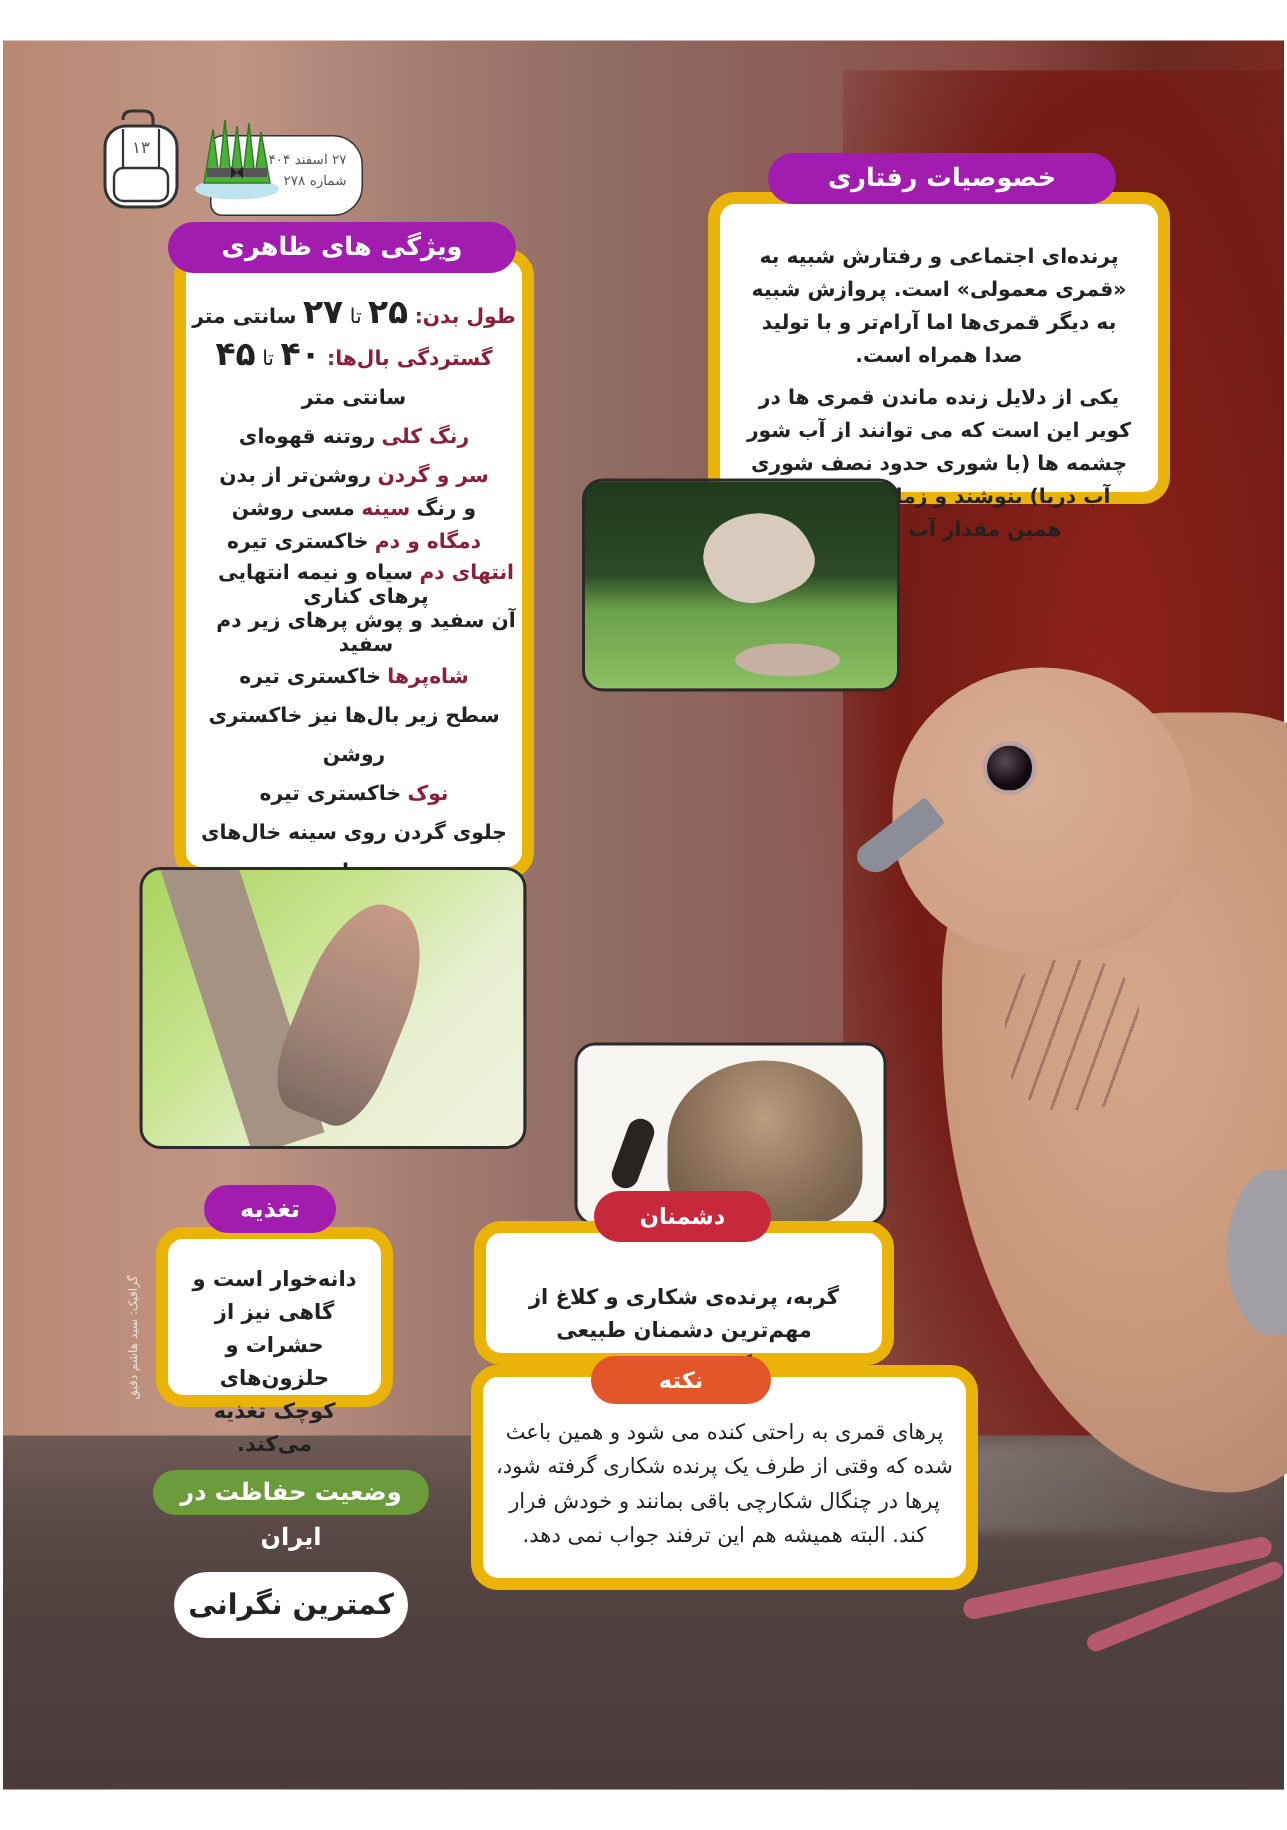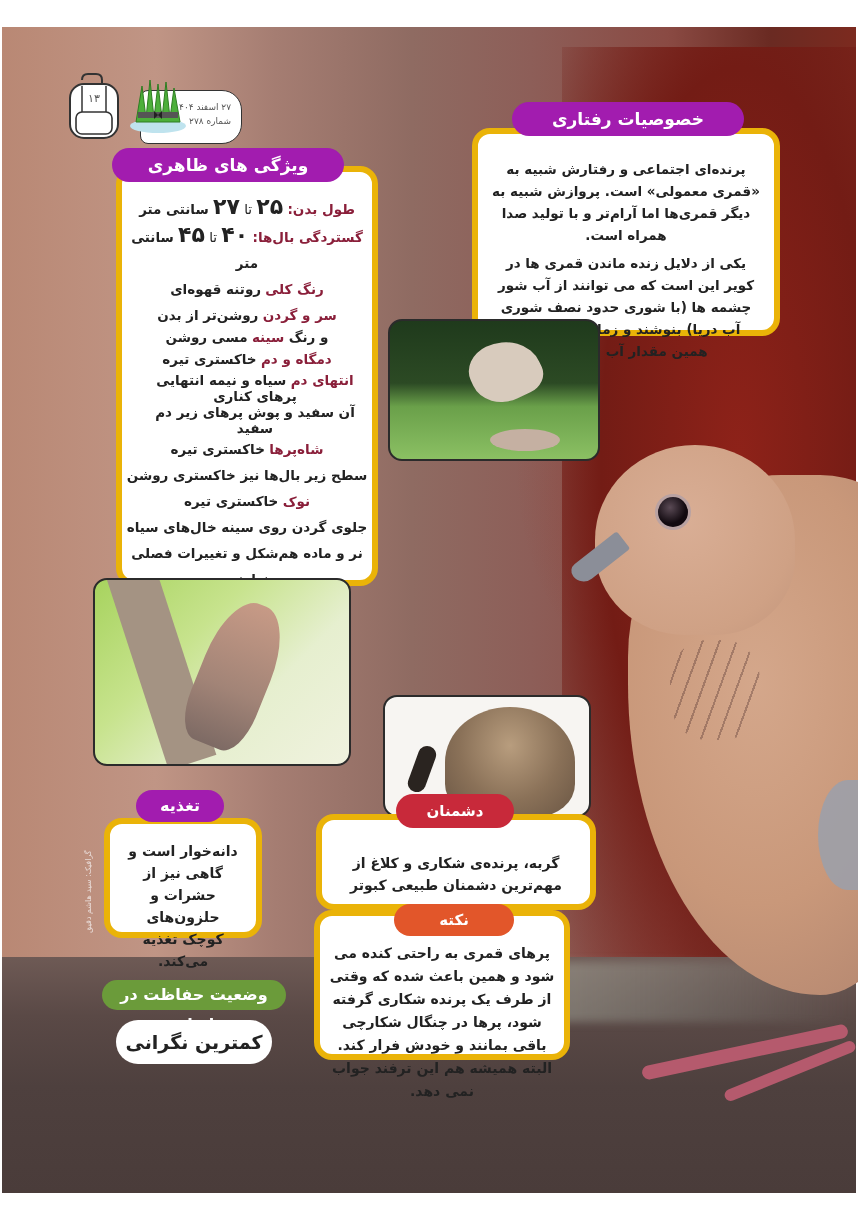--- a/index.html
+++ b/index.html
@@ -32,28 +32,28 @@
   .bird-foot2 { position:absolute; left:720px; top:1065px; width:140px; height:12px; background:#b55a6d; border-radius:8px; transform:rotate(-22deg); }
 
   
   .backpack { position:absolute; left:66px; top:72px; width:60px; height:70px; }
   .date-badge { position:absolute; left:140px; top:90px; width:100px; height:52px; background:#fff; border-radius:8px 20px 20px 8px;
                 border:1px solid #333; }
   .grass { position:absolute; left:128px; top:78px; width:60px; height:56px; }
   .date-text { position:absolute; right:10px; top:9px; font-size:9px; color:#555; text-align:right; direction:rtl; line-height:14px; }
 
   
-  .card { position:absolute; background:#fff; border:6px solid #eab308; border-radius:18px; direction:rtl; text-align:center; color:#222; }
+  .card { position:absolute; background:#fff; border:8px solid #eab308; border-radius:18px; direction:rtl; text-align:center; color:#222; }
   .pill { position:absolute; color:#fff; font-weight:bold; text-align:center; border-radius:18px; direction:rtl; }
   .dark-pill { background:#a21caf; }
   .hl { color:#8a1f3a; font-weight:bold; }
   .b { font-weight:bold; }
   .big { font-size:22px; font-weight:bold; }
 
-  .appearance-card { left:116px; top:166px; width:262px; height:420px; font-size:13.5px; line-height:26px; padding-top:22px; box-sizing:border-box; }
+  .appearance-card { left:116px; top:166px; width:240px; height:420px; font-size:13.5px; line-height:26px; padding-top:22px; box-sizing:border-box; }
   .appearance-pill { left:112px; top:148px; width:232px; height:34px; font-size:17px; line-height:34px; }
   .appearance-card p { margin:0; }
 
   .behavior-card { left:472px; top:128px; width:308px; height:208px; font-size:13.5px; line-height:22px; padding:24px 14px 0 14px; box-sizing:border-box; }
   .behavior-pill { left:512px; top:102px; width:232px; height:34px; font-size:17px; line-height:34px; }
   .behavior-card p { margin:0 0 6px 0; }
 
   .photo { position:absolute; border:2px solid #2b2b2b; border-radius:14px; overflow:hidden; }
   .photo-flying { left:388px; top:319px; width:208px; height:138px;
        background: linear-gradient(180deg, #1f3a1c 0%, #2c4a24 45%, #6aa04a 62%, #8bc063 100%); }
@@ -69,25 +69,25 @@
   .photo-cat .cat { position:absolute; left:60px; top:10px; width:130px; height:110px; border-radius:50% 50% 30% 30%;
        background: radial-gradient(ellipse at 50% 35%, #b89d7e 0%, #8a7158 55%, #6a5644 100%); }
   .photo-cat .tail { position:absolute; left:28px; top:48px; width:18px; height:48px; background:#2a2420; border-radius:10px; transform:rotate(20deg); }
 
   .food-card { left:104px; top:818px; width:158px; height:120px; font-size:14px; line-height:22px; padding-top:16px; box-sizing:border-box; font-weight:bold; }
   .food-pill { left:136px; top:790px; width:88px; height:32px; font-size:16px; line-height:32px; }
 
   .enemies-card { left:316px; top:814px; width:280px; height:96px; font-size:14px; line-height:22px; padding-top:32px; box-sizing:border-box; font-weight:bold; }
   .enemies-pill { left:396px; top:794px; width:118px; height:34px; font-size:15px; line-height:34px; background:#c8293a; }
 
-  .note-card { left:314px; top:910px; width:256px; height:150px; font-size:14px; line-height:23px; padding:26px 8px 0 8px; box-sizing:border-box; font-weight:bold; }
+  .note-card { left:314px; top:910px; width:338px; height:150px; font-size:14px; line-height:23px; padding:26px 8px 0 8px; box-sizing:border-box; font-weight:normal; }
   .note-pill { left:394px; top:904px; width:120px; height:32px; font-size:15px; line-height:32px; background:#e2562a; }
 
   .status-pill { left:102px; top:980px; width:184px; height:30px; font-size:16px; line-height:30px; background:#6b9b3a; border-radius:15px; }
-  .status-value { position:absolute; left:116px; top:1020px; width:156px; height:44px; background:#fff; border-radius:22px;
+  .status-value { position:absolute; left:116px; top:1048px; width:156px; height:44px; background:#fff; border-radius:22px;
                   font-size:19px; font-weight:bold; text-align:center; line-height:44px; direction:rtl; color:#222; }
 
   .credit { position:absolute; left:84px; top:850px; width:14px; height:110px; color:#e9dcd8; font-size:8px;
             writing-mode:vertical-rl; transform:rotate(180deg); direction:rtl; }
 </style>
 </head>
 <body>
 
 <div class="page">
   <div class="wall-red"></div>

